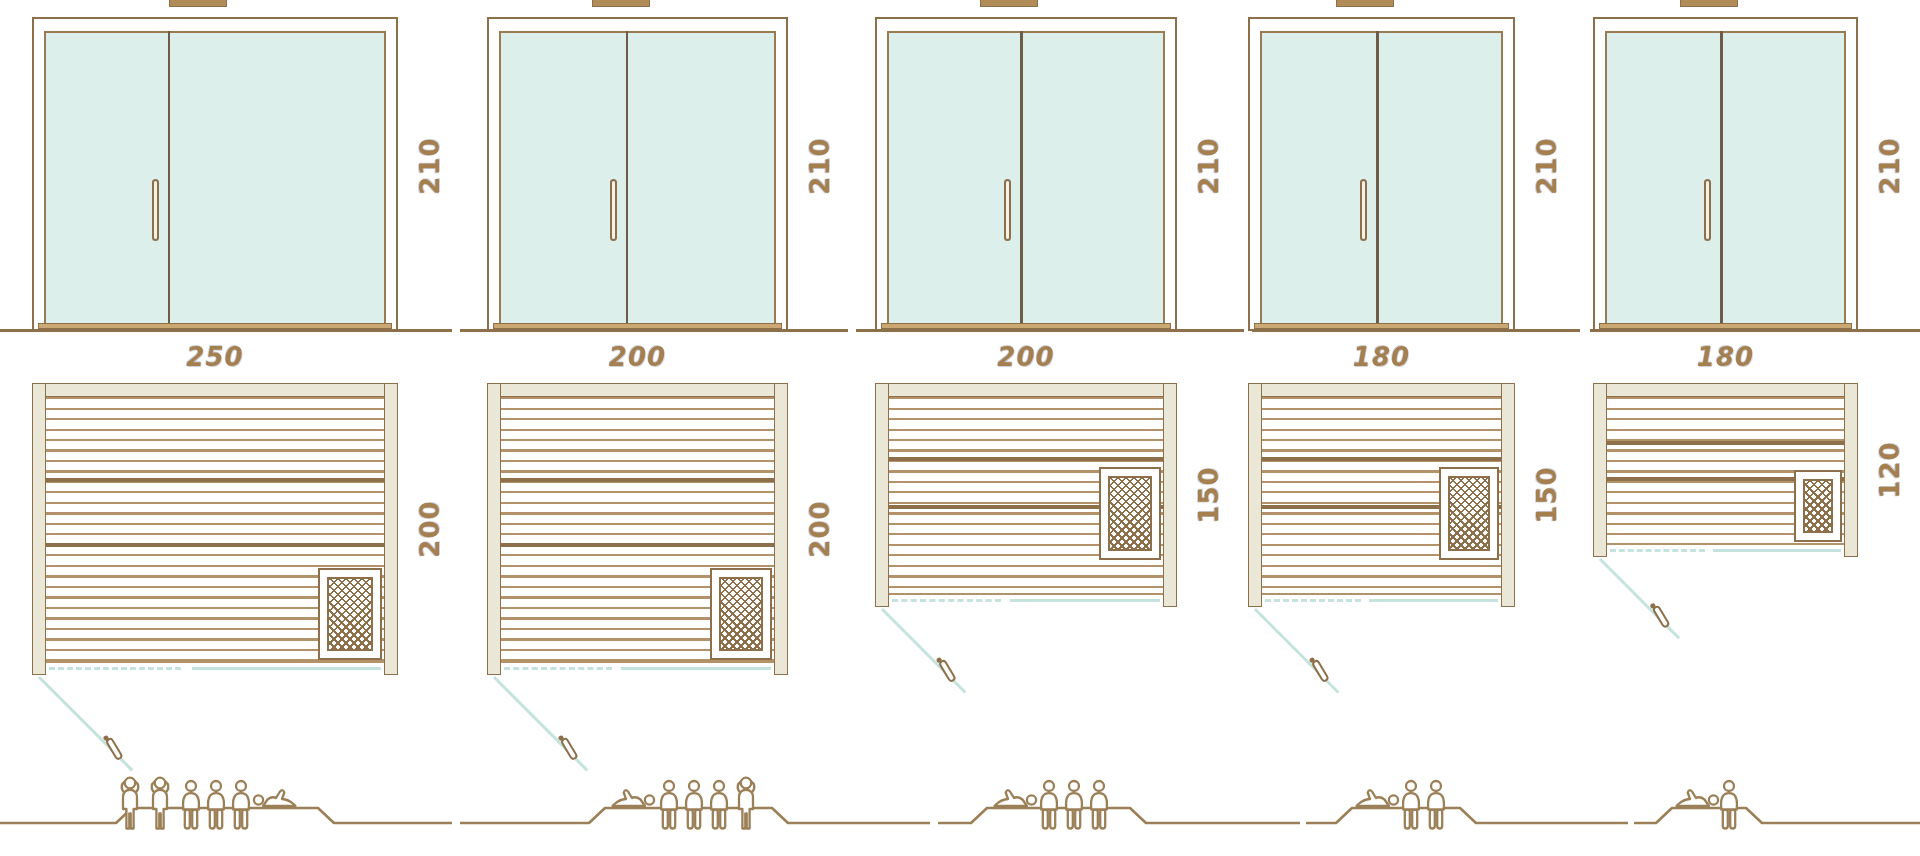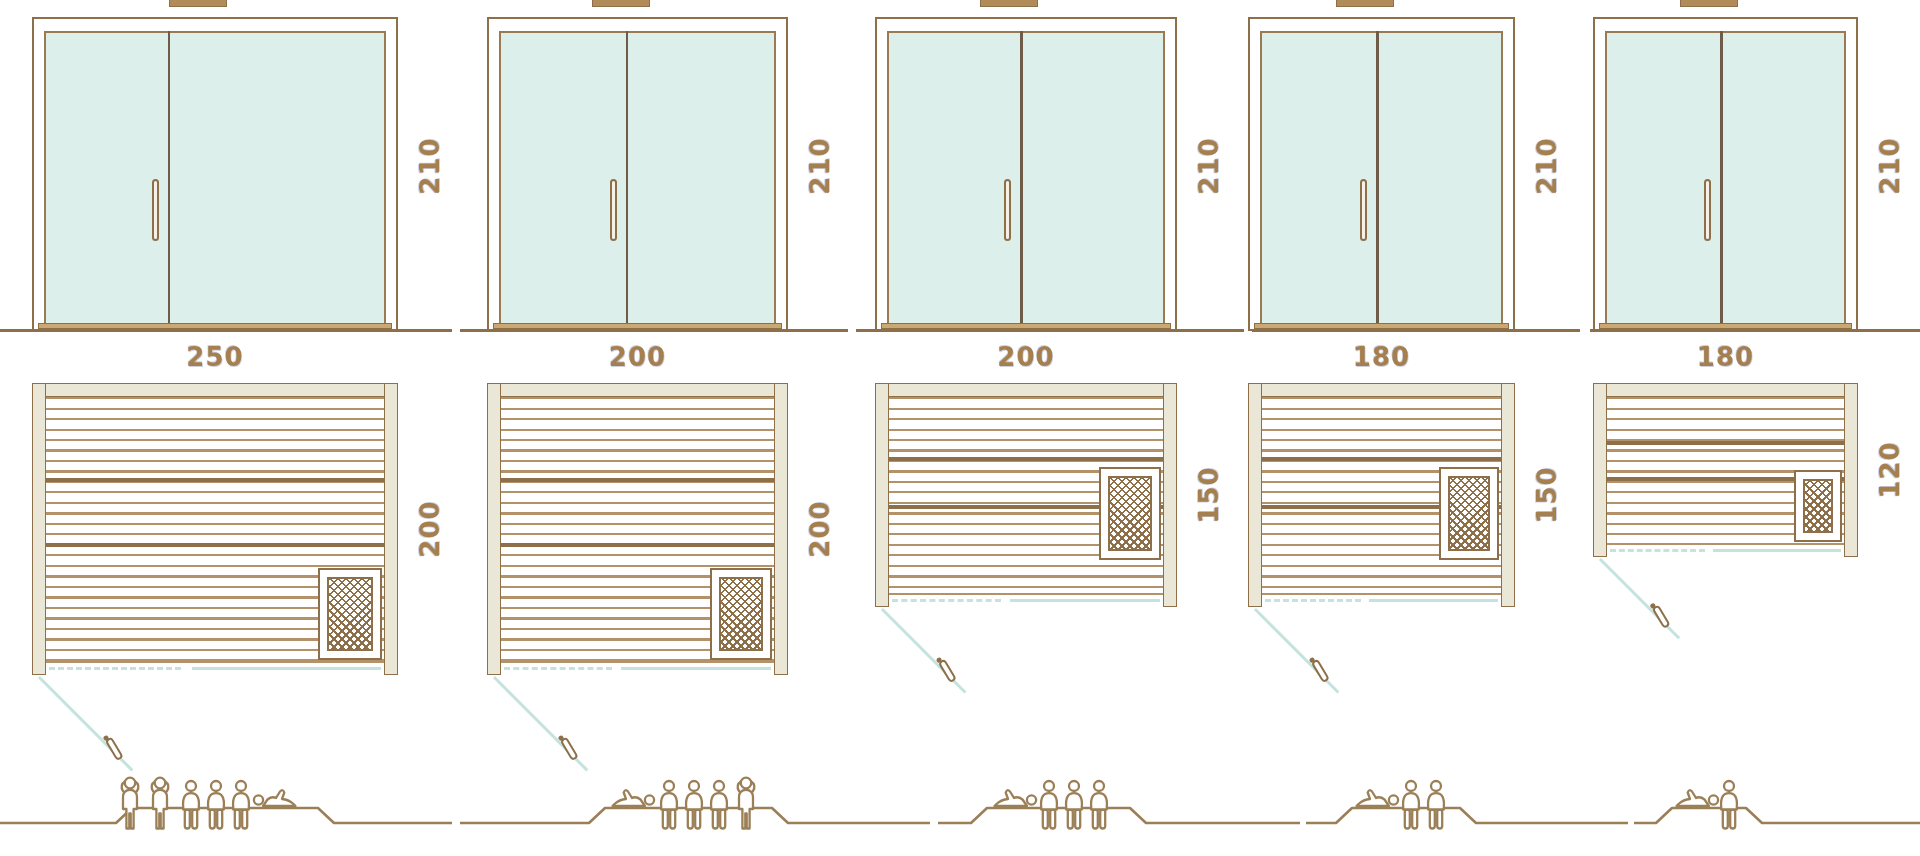--- a/index.html
+++ b/index.html
@@ -22,21 +22,21 @@
         border:1px solid #8d6f49;box-sizing:border-box;}
   .ground-top{position:absolute;top:329px;height:3px;background:#8d6f49;}
   
   .dim{color:#a5804e;font-size:26px;font-weight:700;letter-spacing:1px;
        text-shadow:0.7px 0.7px 0 rgba(125,135,175,.38),-0.7px -0.7px 0 rgba(125,135,175,.38);}
   .vlabel{position:absolute;width:80px;height:28px;line-height:28px;text-align:center;
           transform:rotate(-90deg);transform-origin:center;}
   .vlabel-elev{top:152px;left:calc(100% - 8px);}
   .vlabel-plan{top:calc(383px + var(--ph)/2 - 14px);left:calc(100% - 8px);}
   .plan-wlabel{position:absolute;top:342px;left:0;width:100%;height:30px;line-height:30px;
-               text-align:center;}
+               text-align:center;font-style:italic;}
   
   .plan{position:absolute;top:383px;left:0;right:0;height:var(--ph);background:#fff;}
   .wall-top{position:absolute;top:0;left:0;right:0;height:14px;background:#eae7d7;
             border:1.5px solid #8d6f49;box-sizing:border-box;}
   .post{position:absolute;top:0;bottom:0;width:14px;background:#eae7d7;
         border:1.5px solid #8d6f49;box-sizing:border-box;}
   .post-left{left:0;} .post-right{right:0;}
   .slats{position:absolute;left:14px;right:14px;top:14px;bottom:12px;
     background-image:
       linear-gradient(#8d6f49,#8d6f49),

